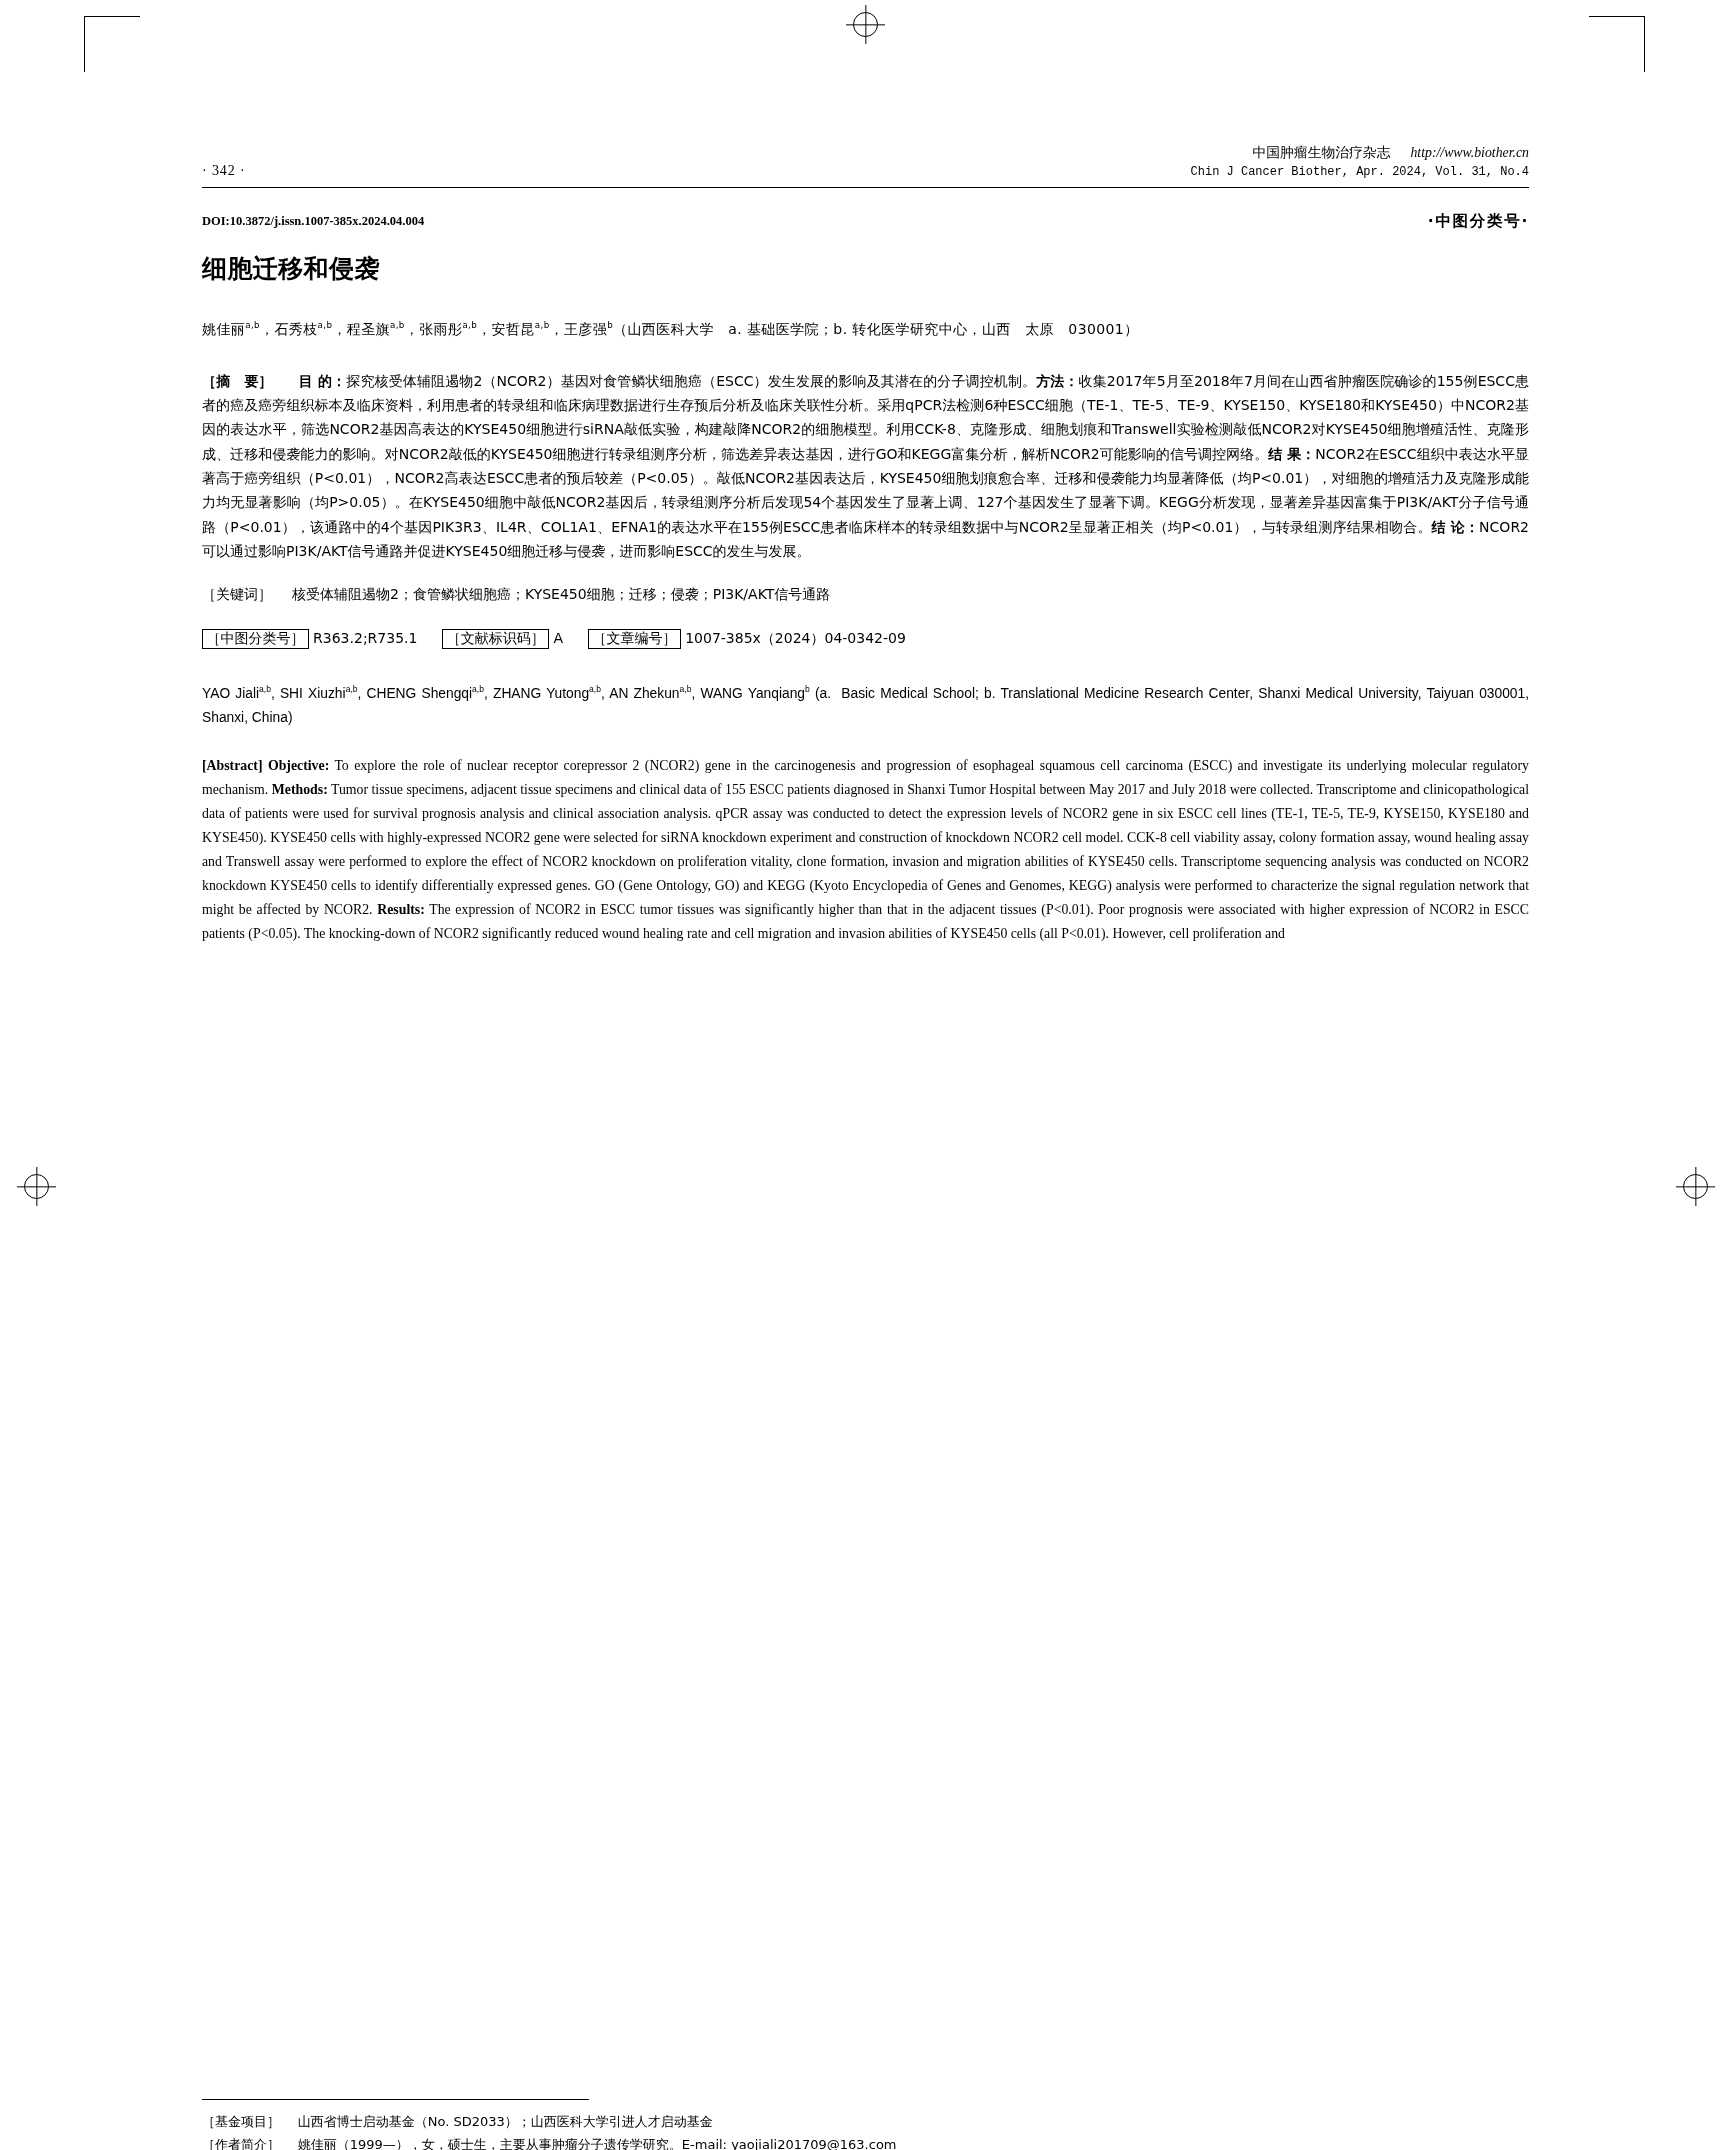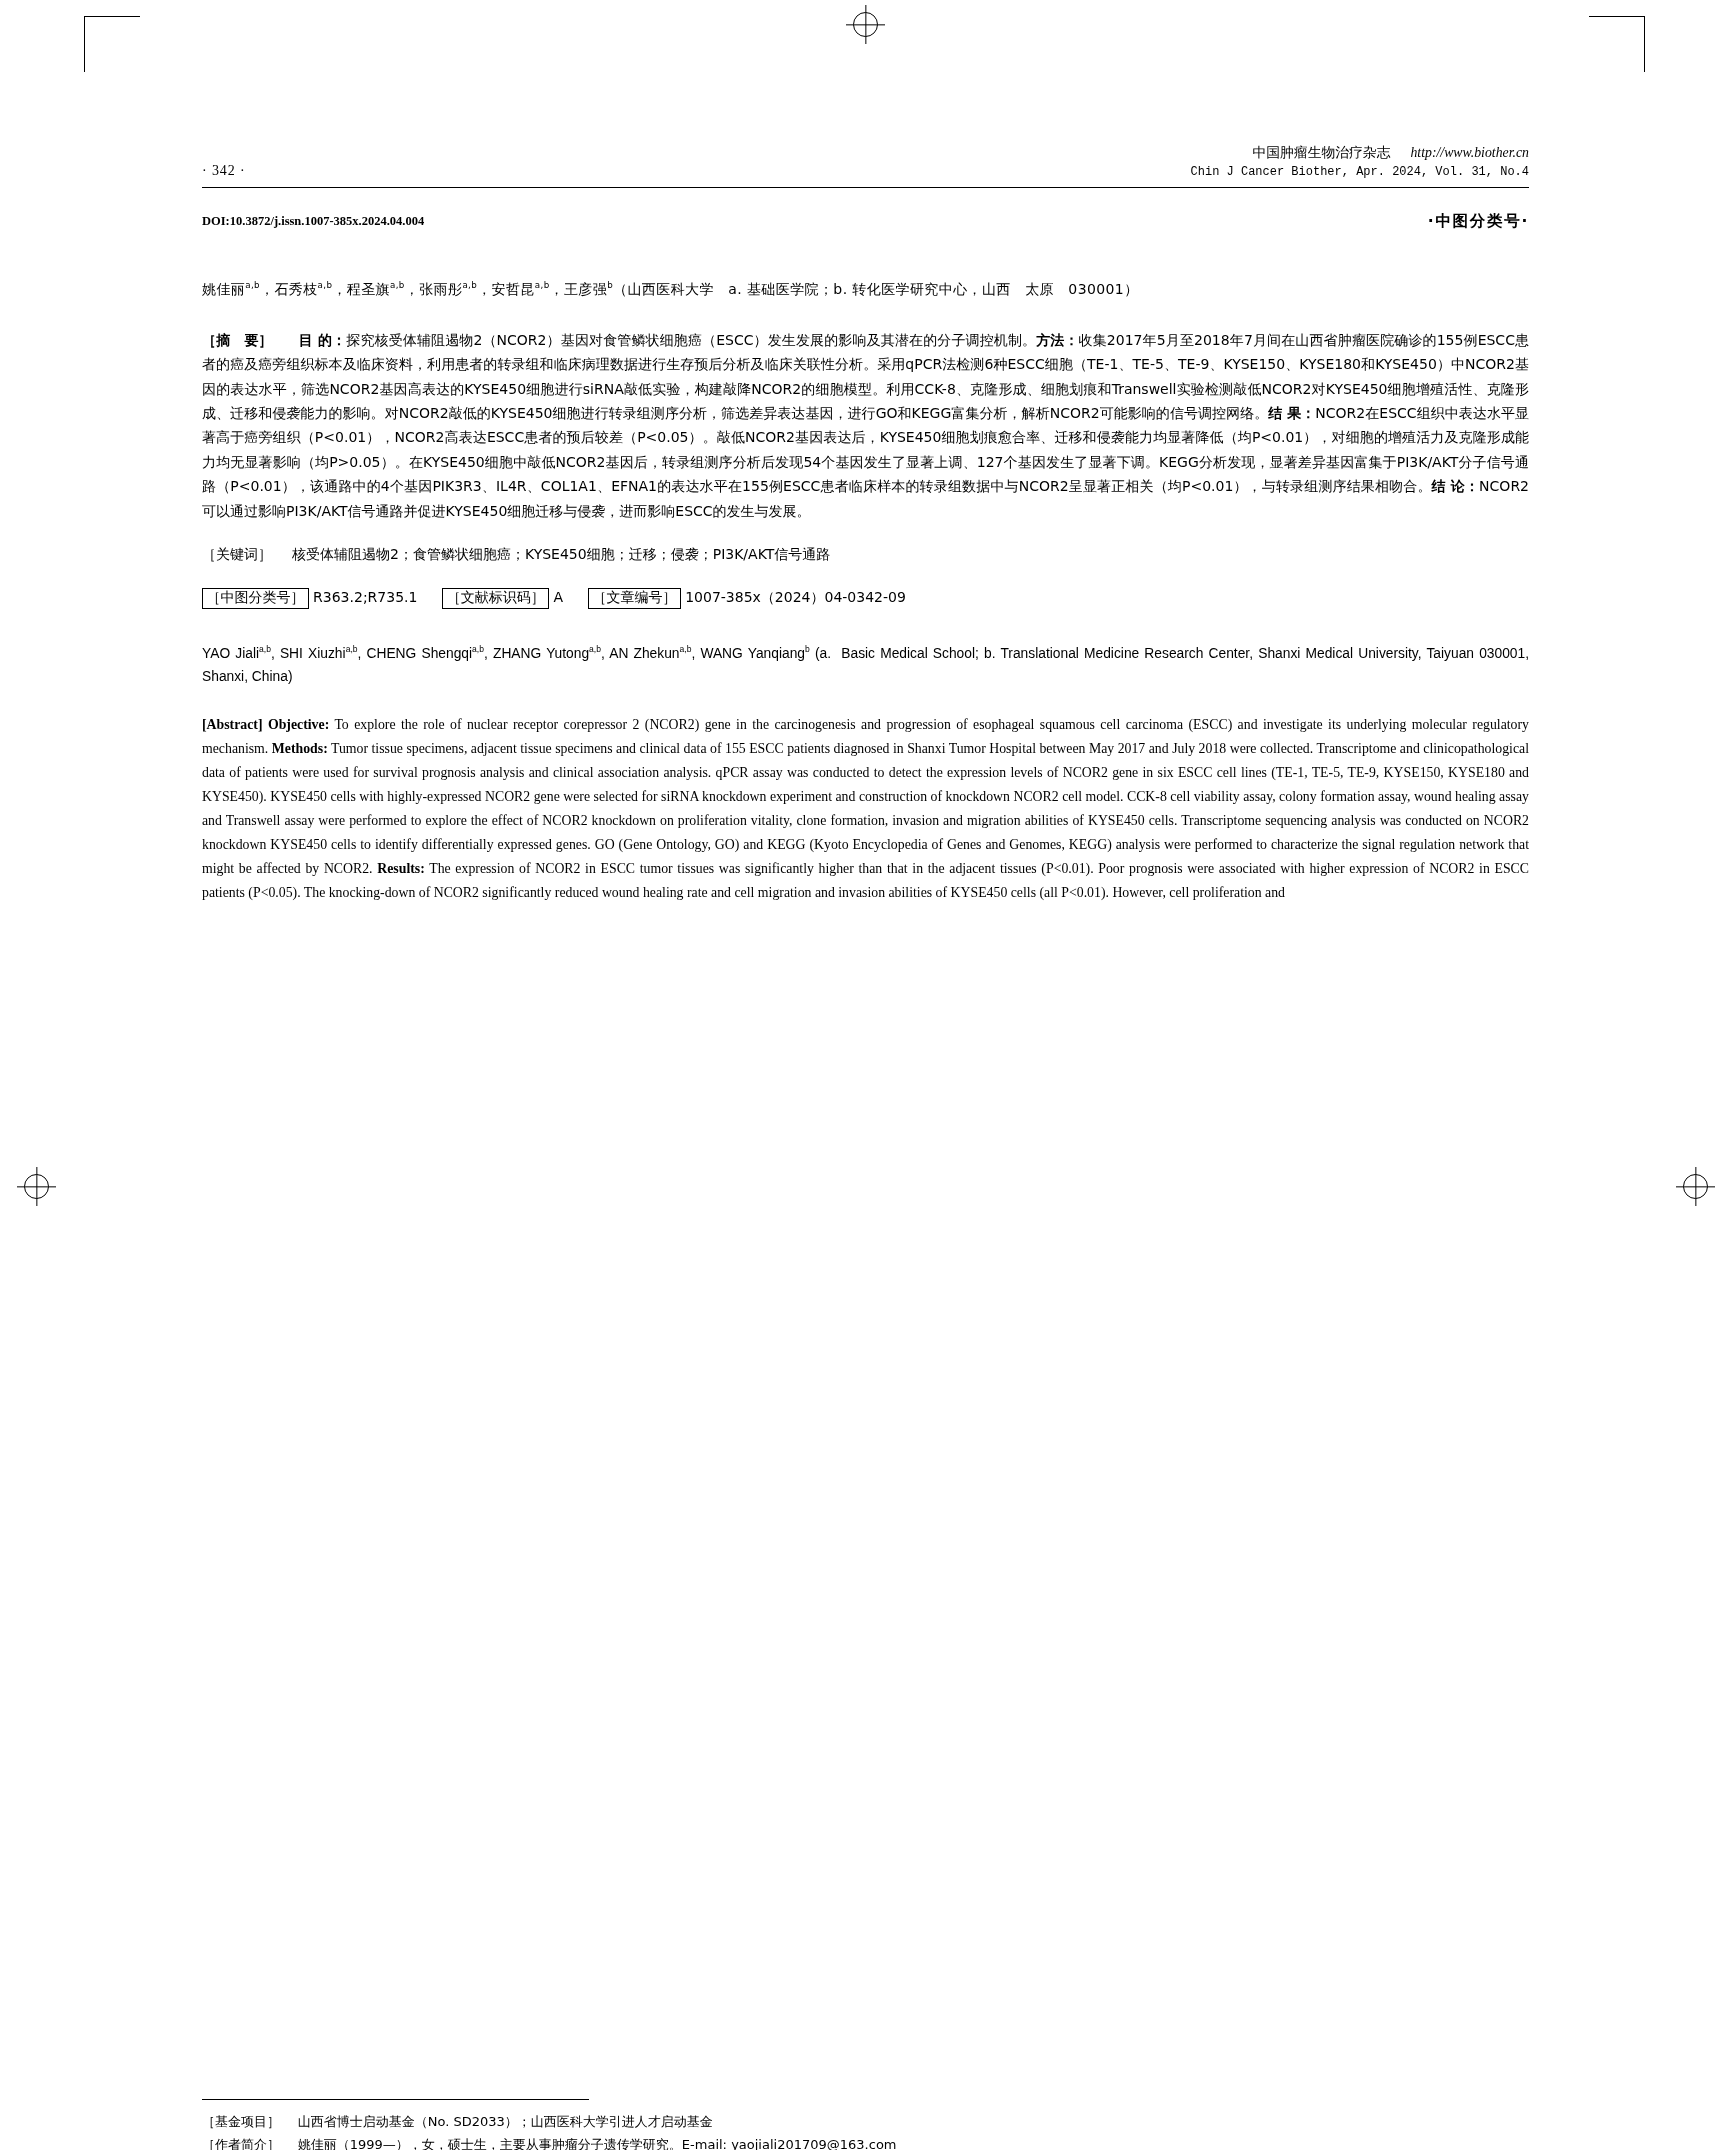--- a/index.html
+++ b/index.html
@@ -111,21 +111,21 @@
   .title-cn {
     margin-top: 19px;
     font-size: 25px;
     font-family: "DejaVu Sans", sans-serif;
     font-weight: bold;
     line-height: 1.42;
     letter-spacing: 0.4px;
   }
 
   .authors-cn {
-    margin-top: 45px;
+    margin-top: 31px;
     font-size: 14px;
     font-family: "DejaVu Sans", sans-serif;
     line-height: 1.75;
     letter-spacing: 0.4px;
   }
   sup {
     font-size: 0.62em;
     vertical-align: super;
     line-height: 0;
   }
@@ -228,20 +228,21 @@
       </div>
     </div>
     <div class="rule-thick"></div>
 
     <div class="doi-row">
       <div class="doi">DOI:10.3872/j.issn.1007-385x.2024.04.004</div>
       <div class="category">·中图分类号·</div>
     </div>
 
     <div class="title-cn">
+      <div>细胞迁移和侵袭</div>
     </div>
 
     <div class="authors-cn">
       姚佳丽<sup>a,b</sup>，石秀枝<sup>a,b</sup>，程圣旗<sup>a,b</sup>，张雨彤<sup>a,b</sup>，安哲昆<sup>a,b</sup>，王彦强<sup>b</sup>（山西医科大学　a. 基础医学院；b. 转化医学研究中心，山西　太原　030001）
     </div>
 
     <div class="abstract-cn">
       <span class="lbl">［摘　要］</span>
       <span style="display:inline-block;width:17px;"></span>
       <span class="lbl">目 的：</span><span>探究核受体辅阻遏物2（NCOR2）基因对食管鳞状细胞癌（ESCC）发生发展的影响及其潜在的分子调控机制。</span><span class="lbl">方法：</span><span>收集2017年5月至2018年7月间在山西省肿瘤医院确诊的155例ESCC患者的癌及癌旁组织标本及临床资料，利用患者的转录组和临床病理数据进行生存预后分析及临床关联性分析。采用qPCR法检测6种ESCC细胞（TE-1、TE-5、TE-9、KYSE150、KYSE180和KYSE450）中NCOR2基因的表达水平，筛选NCOR2基因高表达的KYSE450细胞进行siRNA敲低实验，构建敲降NCOR2的细胞模型。利用CCK-8、克隆形成、细胞划痕和Transwell实验检测敲低NCOR2对KYSE450细胞增殖活性、克隆形成、迁移和侵袭能力的影响。对NCOR2敲低的KYSE450细胞进行转录组测序分析，筛选差异表达基因，进行GO和KEGG富集分析，解析NCOR2可能影响的信号调控网络。</span><span class="lbl">结 果：</span><span>NCOR2在ESCC组织中表达水平显著高于癌旁组织（P&lt;0.01），NCOR2高表达ESCC患者的预后较差（P&lt;0.05）。敲低NCOR2基因表达后，KYSE450细胞划痕愈合率、迁移和侵袭能力均显著降低（均P&lt;0.01），对细胞的增殖活力及克隆形成能力均无显著影响（均P&gt;0.05）。在KYSE450细胞中敲低NCOR2基因后，转录组测序分析后发现54个基因发生了显著上调、127个基因发生了显著下调。KEGG分析发现，显著差异基因富集于PI3K/AKT分子信号通路（P&lt;0.01），该通路中的4个基因PIK3R3、IL4R、COL1A1、EFNA1的表达水平在155例ESCC患者临床样本的转录组数据中与NCOR2呈显著正相关（均P&lt;0.01），与转录组测序结果相吻合。</span><span class="lbl">结 论：</span><span>NCOR2可以通过影响PI3K/AKT信号通路并促进KYSE450细胞迁移与侵袭，进而影响ESCC的发生与发展。</span>

